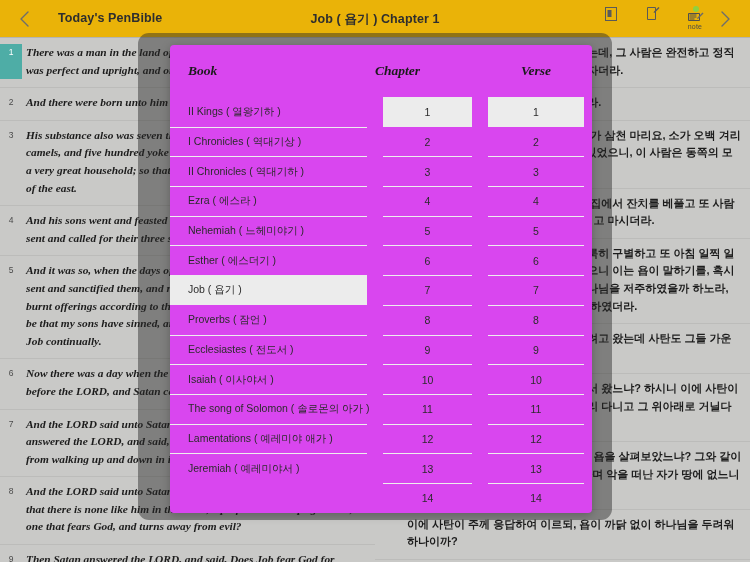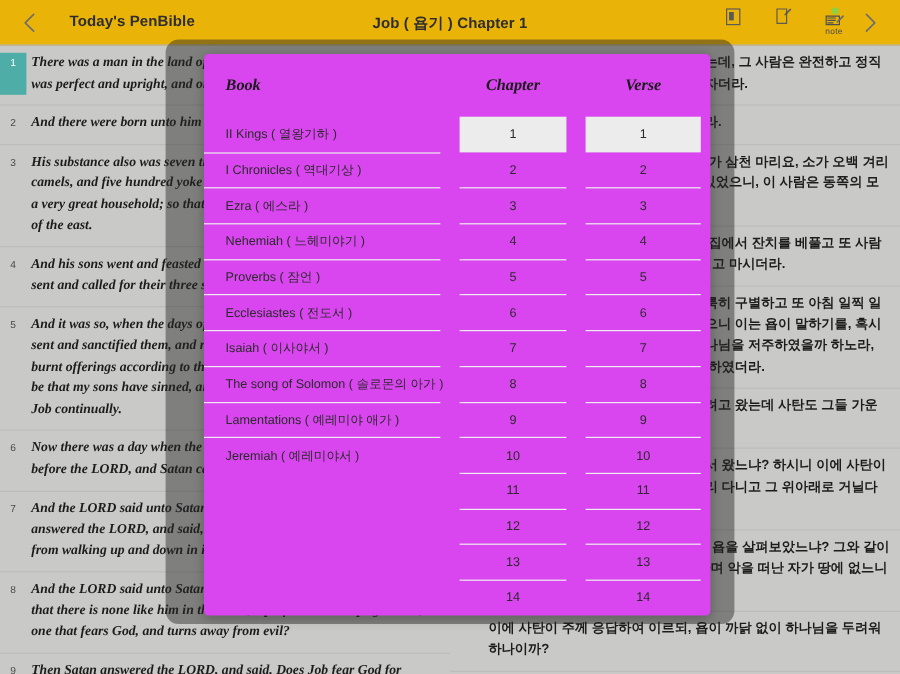--- a/index.html
+++ b/index.html
@@ -144,21 +144,21 @@
     flex: 0 0 52px;
   }
   .picker-head > div {
     font-family: "Liberation Serif", "DejaVu Serif", serif;
     font-style: italic;
     font-weight: bold;
     font-size: 13.5px;
     color: #1b1b1b;
   }
   .col-book   { width: 205px; padding-left: 18px; }
-  .col-chap   { width: 105px; text-align: center; }
+  .col-chap   { width: 105px; text-align: left; }
   .col-verse  { width: 112px; text-align: center; }
 
   .picker-body {
     flex: 1 1 auto;
     display: flex;
     overflow: hidden;
   }
   .pcol {
     position: relative;
     overflow: hidden;
@@ -281,22 +281,25 @@
   <div class="picker">
     <div class="picker-head">
       <div class="col-book">Book</div>
       <div class="col-chap">Chapter</div>
       <div class="col-verse">Verse</div>
     </div>
     <div class="picker-body">
       <div class="pcol pcol-book" id="col-book">
           <div class="pcell">II Kings ( 열왕기하 )</div>
           <div class="pcell">I Chronicles ( 역대기상 )</div>
+          <div class="pcell">II Chronicles ( 역대기하 )</div>
           <div class="pcell">Ezra ( 에스라 )</div>
           <div class="pcell">Nehemiah ( 느헤미야기 )</div>
+          <div class="pcell">Esther ( 에스더기 )</div>
+          <div class="pcell sel">Job ( 욥기 )</div>
           <div class="pcell">Proverbs ( 잠언 )</div>
           <div class="pcell">Ecclesiastes ( 전도서 )</div>
           <div class="pcell">Isaiah ( 이사야서 )</div>
           <div class="pcell">The song of Solomon ( 솔로몬의 아가 )</div>
           <div class="pcell">Lamentations ( 예레미야 애가 )</div>
           <div class="pcell">Jeremiah ( 예레미야서 )</div>
         </div>
       <div class="pcol pcol-chap" id="col-chap">
           <div class="pcell sel">1</div>
           <div class="pcell">2</div>

